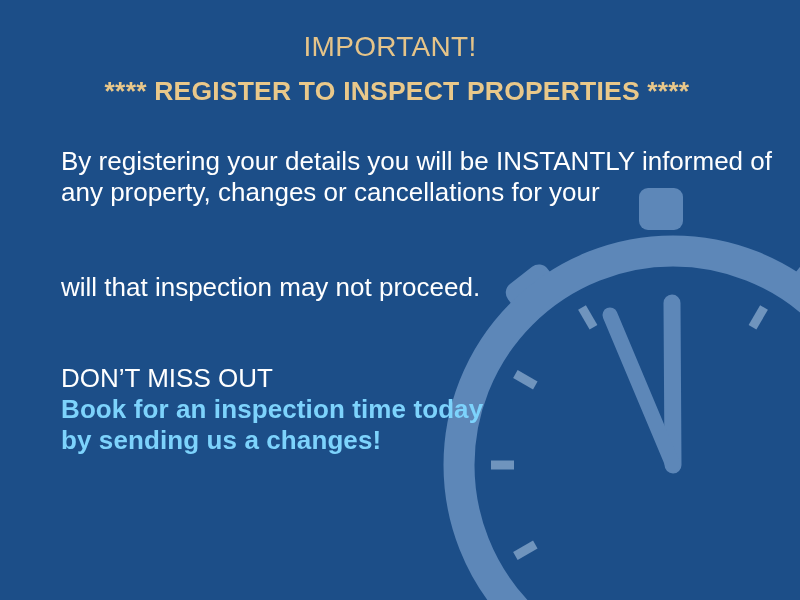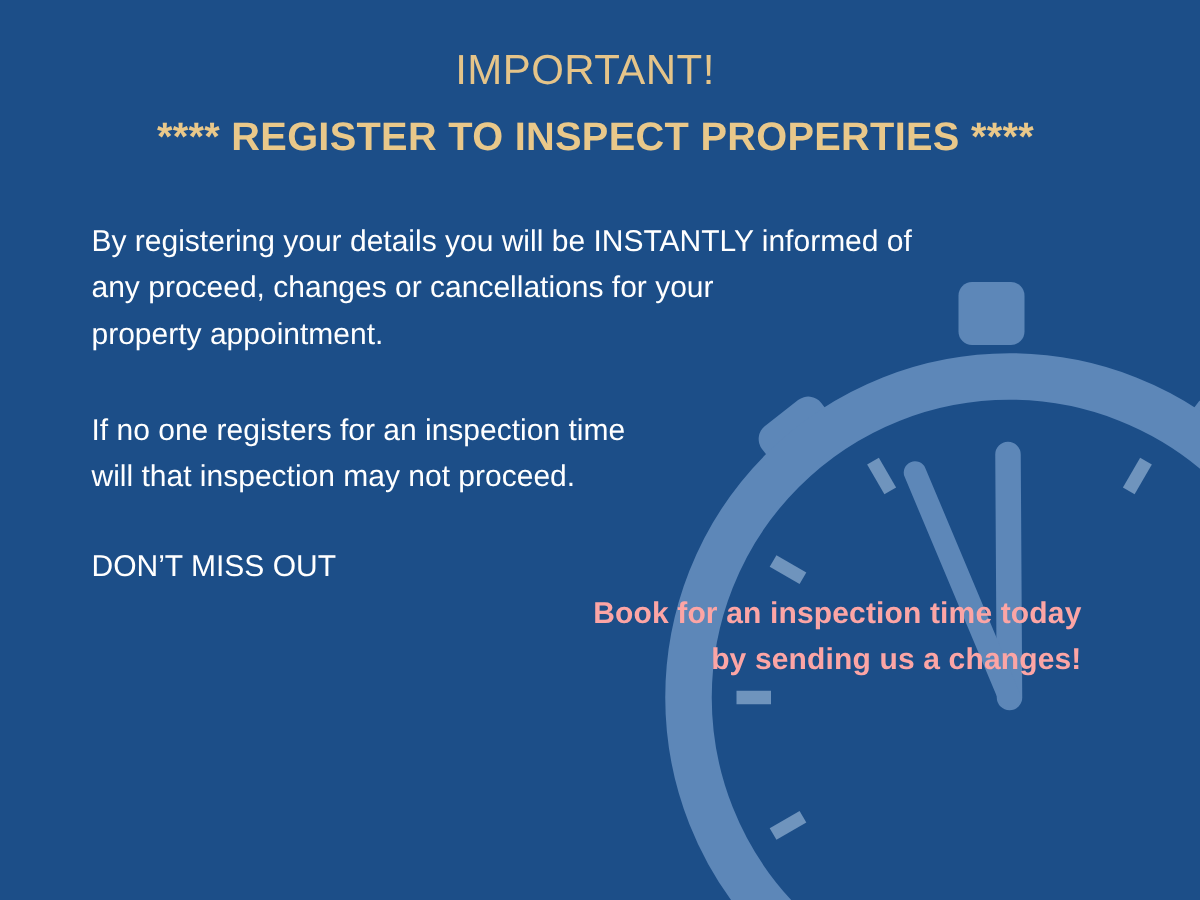--- a/index.html
+++ b/index.html
@@ -73,30 +73,29 @@
     left: 61px;
     width: 660px;
   }
   #para-1 { top: 146px; }
   #para-2 { top: 272px; }
   #para-3 { top: 363px; }
 
   .body-line {
     display: block;
     color: #ffffff;
-    font-size: 20px;
+    font-size: 26px;
     font-weight: normal;
     line-height: 31px;
     white-space: nowrap;
   }
   .body-line.gold {
-    color: #fca5a5;
+    color: #7dd3fc;
     font-weight: bold;
     letter-spacing: 0.1px;
-    text-align: right;
   }
 </style>
 </head>
 <body>
 
 <div id="slide">
 
   <svg id="clock-graphic" viewBox="0 0 800 600" width="800" height="600" xmlns="http://www.w3.org/2000/svg">
 
     <rect x="639" y="188" width="44" height="42" rx="9" ry="9" fill="#5d87b8"></rect>
@@ -132,26 +131,24 @@
 
   <div id="text-layer">
 
     <div class="heading-block">
       <span class="heading-line-1">IMPORTANT!</span>
       <span class="heading-line-2">****  REGISTER TO INSPECT PROPERTIES ****</span>
     </div>
 
     <div class="body-block" id="para-1">
       <span class="body-line">By registering your details  you will be INSTANTLY informed of</span>
-      <span class="body-line">any proceed, changes or cancellations for your</span>
-      <span class="body-line">property appointment.</span>
+      <span class="body-line">any property, changes or cancellations for your</span>
     </div>
 
     <div class="body-block" id="para-2">
-      <span class="body-line">If no one registers for an inspection time</span>
       <span class="body-line">will that inspection may not proceed.</span>
     </div>
 
     <div class="body-block" id="para-3">
       <span class="body-line">DON’T MISS OUT</span>
       <span class="body-line gold">Book for an inspection time today</span>
       <span class="body-line gold">by sending us a changes!</span>
     </div>
 
   </div>

